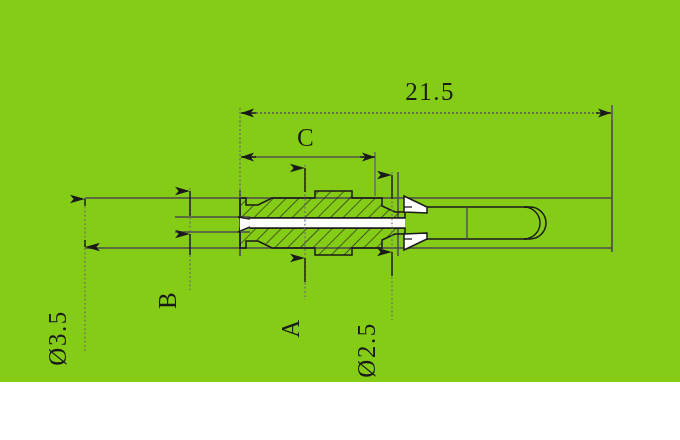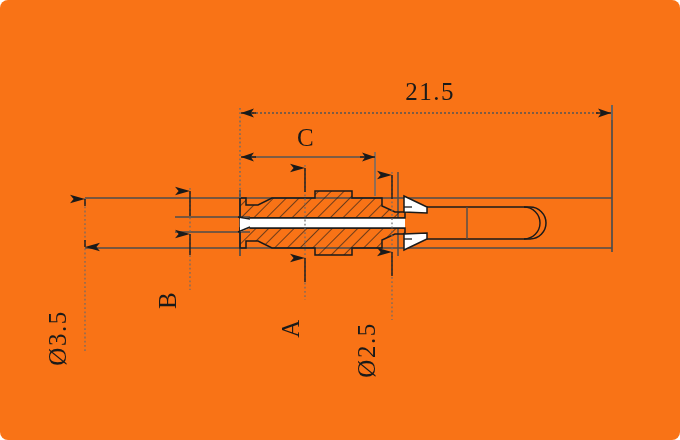--- a/index.html
+++ b/index.html
@@ -9,23 +9,22 @@
   }
   body {
     width: 680px;
     height: 440px;
     font-family: "Liberation Serif", serif;
     overflow: hidden;
   }
   #drawing-root {
     position: relative;
     width: 680px;
-    height: 440px;
-    background: #f97316;
-    border-radius: 8px;
+    height: 382px;
+    background: #84cc16;
   }
   svg.cad {
     display: block;
     width: 680px;
     height: 440px;
   }
   .dim-text {
     font-family: "Liberation Serif", serif;
     font-size: 25px;
     fill: #1a1a1a;

